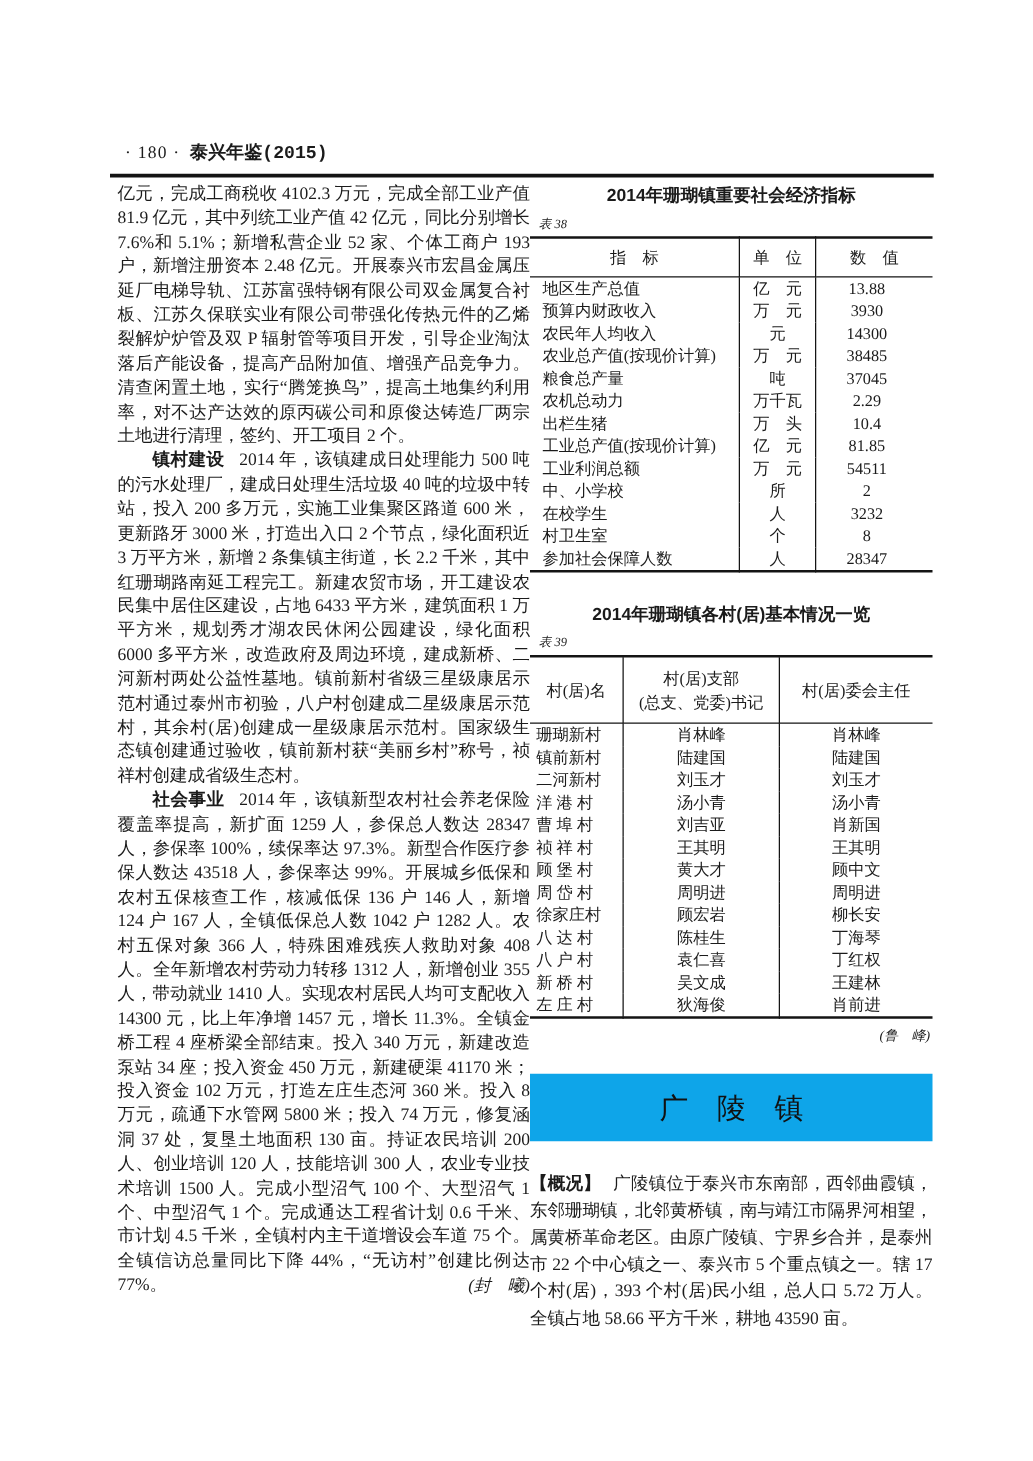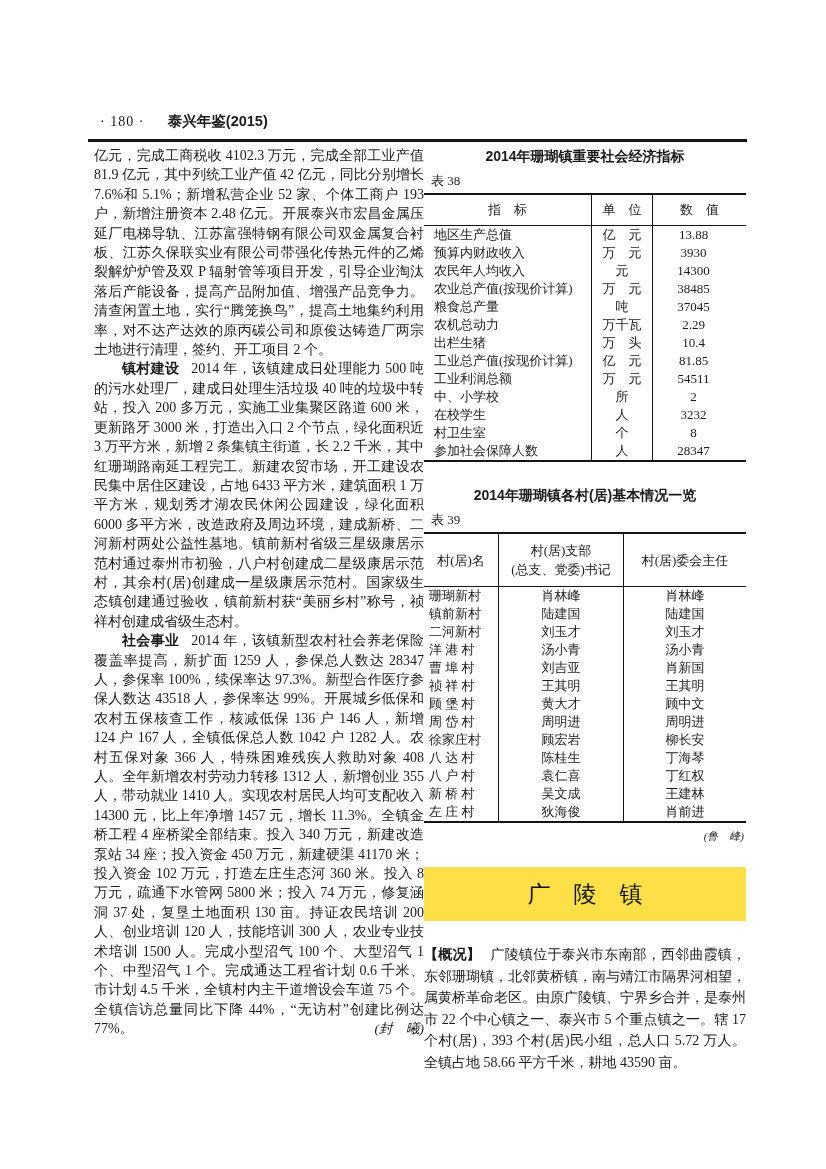--- a/index.html
+++ b/index.html
@@ -4,40 +4,40 @@
 <style>
   html,body { margin:0; padding:0; background:#ffffff; }
   .page {
     position:relative; width:826px; height:1169px; background:#ffffff;
     font-family:"Liberation Serif","DejaVu Serif",serif; color:#1b1b1b;
     overflow:hidden;
   }
   .page-header { position:absolute; top:112px; left:100px; font-size:14px; white-space:nowrap; }
   .page-header .marker { font-size:14px; letter-spacing:1px; }
   .page-header .book-title {
-    font-family:Liberation Sans, sans-serif; font-weight:bold; font-size:14.5px; margin-left:20px;
+    font-family:Liberation Mono, monospace; font-weight:bold; font-size:14.5px; margin-left:4px;
   }
   .header-rule { position:absolute; top:139px; left:88px; width:659px; height:2.5px; background:#141414; }
 
   .col { position:absolute; top:146px; }
   .col-left  { left:94px;  width:330px; }
   .col-right { left:424px; width:322px; }
 
   .body-p { margin:0; font-size:14px; line-height:19.4px; text-align:justify; text-justify:inter-ideograph; }
   .indent { text-indent:2em; }
   .lead { font-weight:bold; margin-right:0.85em; }
   .sig-inline { float:right; font-style:italic; font-size:13.5px; }
 
   .tbl-title {
     margin:0; text-align:center; font-weight:bold; font-size:14px;
     font-family:"Liberation Sans","DejaVu Sans",sans-serif;
   }
   .tbl-title.first { margin-top:2px; }
   .tbl-title.second { margin-top:25px; }
-  .tbl-label { font-size:13px; margin:6px 0 3px 7px; }
+  .tbl-label { font-style:italic; font-size:10px; margin:6px 0 3px 7px; }
 
   table { width:100%; border-collapse:collapse; table-layout:fixed;
           border-top:2.5px solid #141414; border-bottom:2.5px solid #141414; font-size:13px; }
   th { font-weight:normal; }
 
   .t38 th { border-bottom:1.3px solid #141414; height:28px; text-align:center; }
   .t38 td { height:17.5px; padding:0; overflow:hidden; white-space:nowrap; }
   .t38 th:nth-child(1), .t38 td:nth-child(1) { width:165px; border-right:1.3px solid #141414; }
   .t38 th:nth-child(2), .t38 td:nth-child(2) { width:58px;  border-right:1.3px solid #141414; }
   .t38 td:nth-child(1) { text-align:left; padding-left:10px; }
@@ -46,21 +46,21 @@
 
   .t39 th { border-bottom:1.3px solid #141414; height:50px; text-align:center; line-height:19px; }
   .t39 td { height:17.3px; padding:0; text-align:center; overflow:hidden; white-space:nowrap; }
   .t39 th:nth-child(1), .t39 td:nth-child(1) { width:72px;  border-right:1.3px solid #141414; }
   .t39 th:nth-child(2), .t39 td:nth-child(2) { width:122px; border-right:1.3px solid #141414; }
   .t39 td:nth-child(1) { text-align:left; padding-left:5px; }
 
   .sig-right { text-align:right; font-style:italic; font-size:11px; margin-top:6px; padding-right:2px; }
 
   .section-banner {
-    margin-top:23px; height:54px; background:#fde047;
+    margin-top:23px; height:54px; background:#0ea5e9;
     display:flex; align-items:center; justify-content:center;
     font-family:"Liberation Sans","DejaVu Sans",sans-serif; font-size:23px; color:#111;
   }
   .overview { margin-top:23px; font-size:14px; line-height:21.6px; }
   .lead-hei { font-family:"Liberation Sans","DejaVu Sans",sans-serif; font-weight:bold; margin-right:0.7em;margin-top:34px; }
 </style>
 </head>
 <body>
 
 <div class="page">

